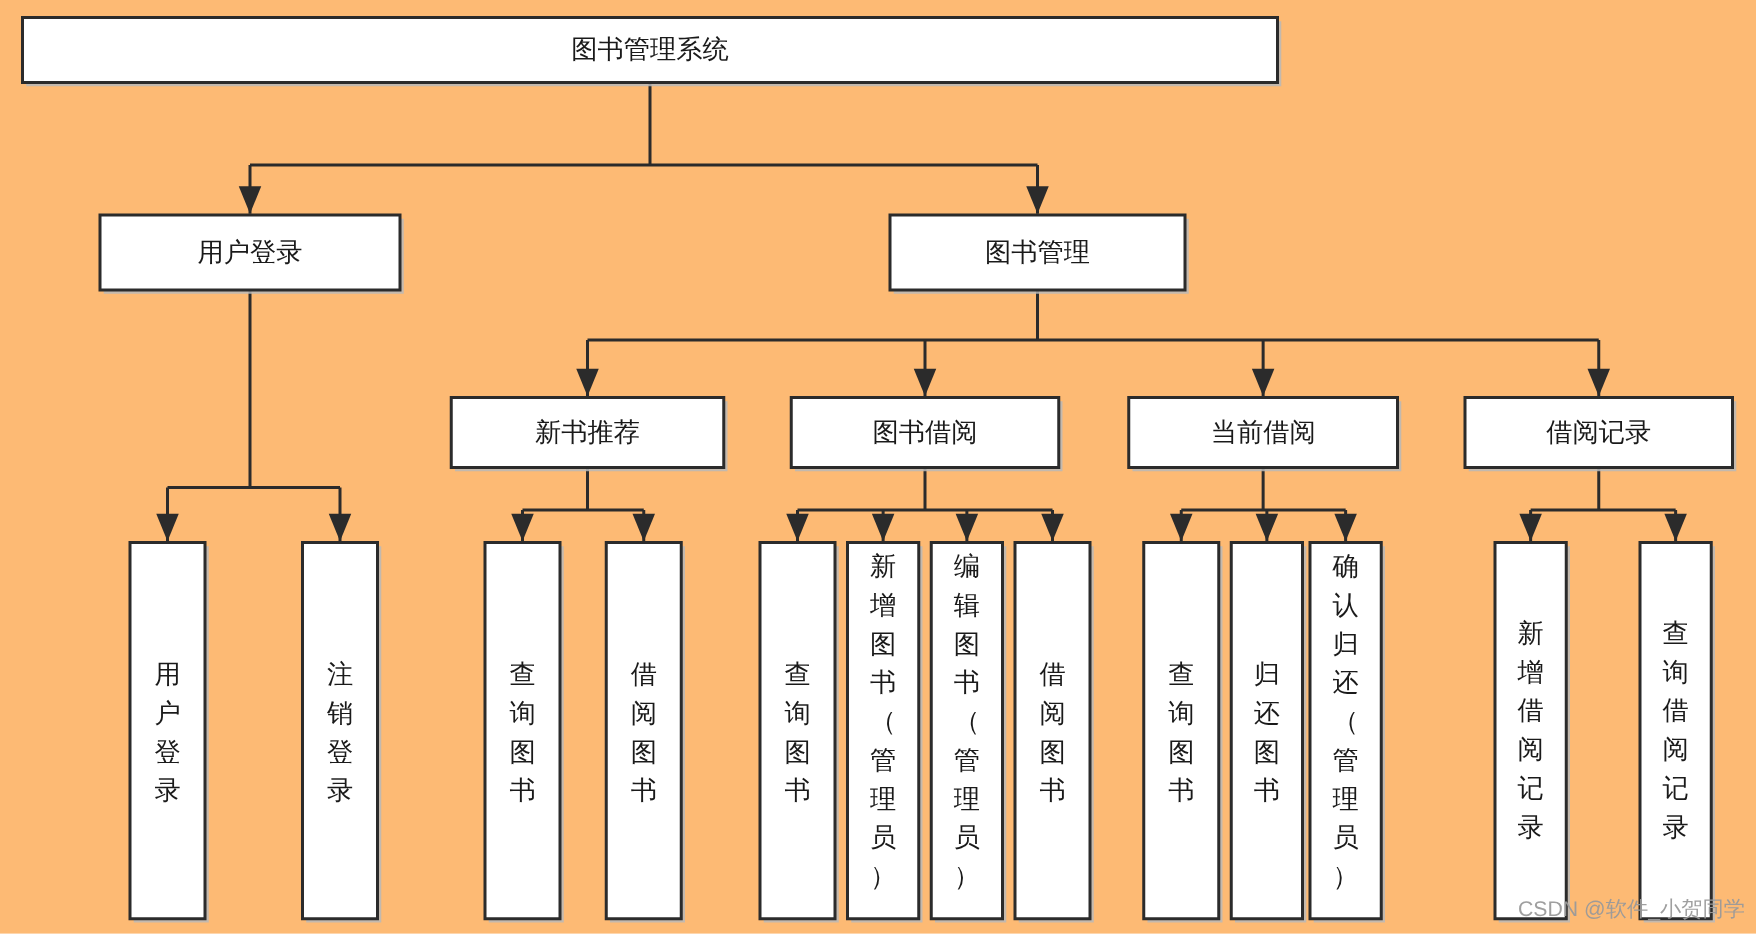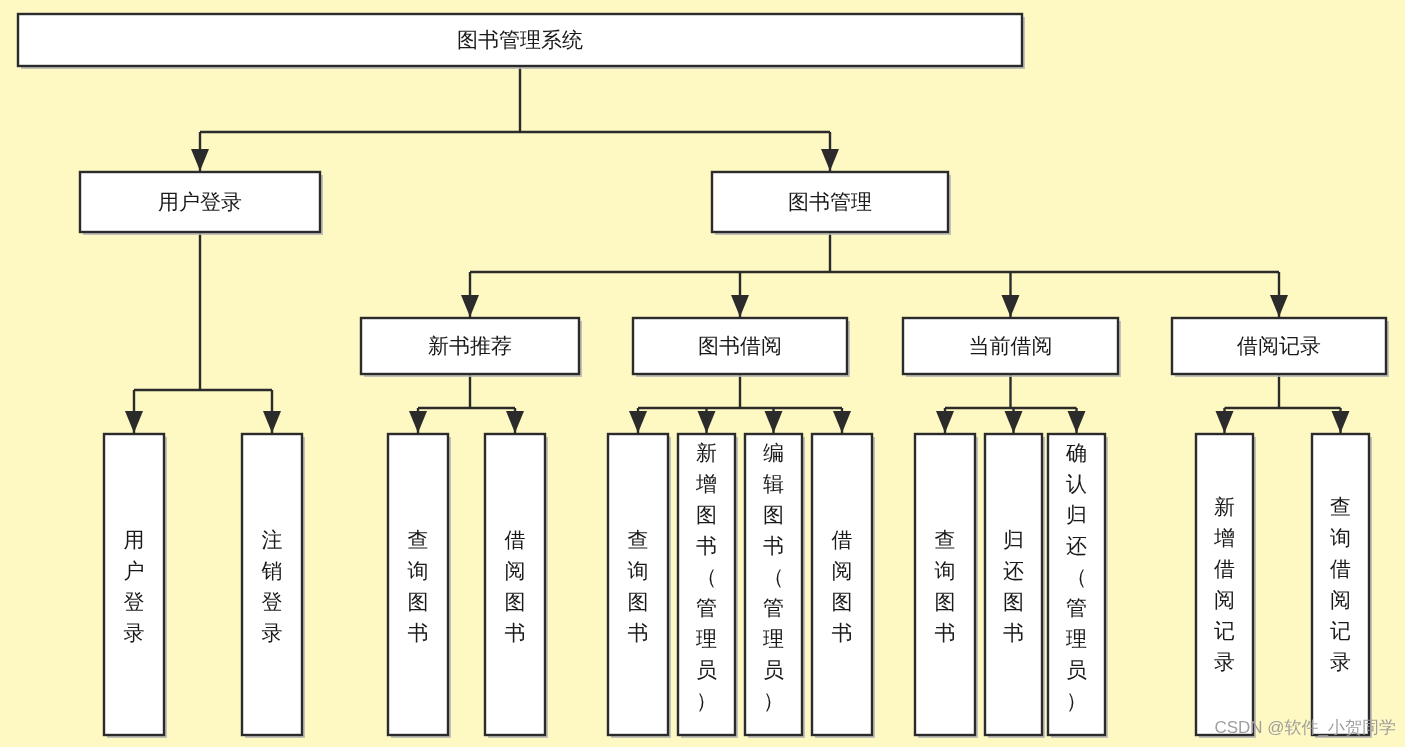--- a/index.html
+++ b/index.html
@@ -8,21 +8,21 @@
     padding: 0;
     background: #ffffff;
   }
   body {
     font-family: "Liberation Sans", "DejaVu Sans", sans-serif;
   }
   #diagram-root {
     position: relative;
     width: 1405px;
     height: 747px;
-    background: #fef9c3;
+    background: #fdba74;
     overflow: hidden;
   }
   svg.diagram-canvas {
     position: absolute;
     left: 0;
     top: 0;
     width: 1405px;
     height: 747px;
     display: block;
   }

